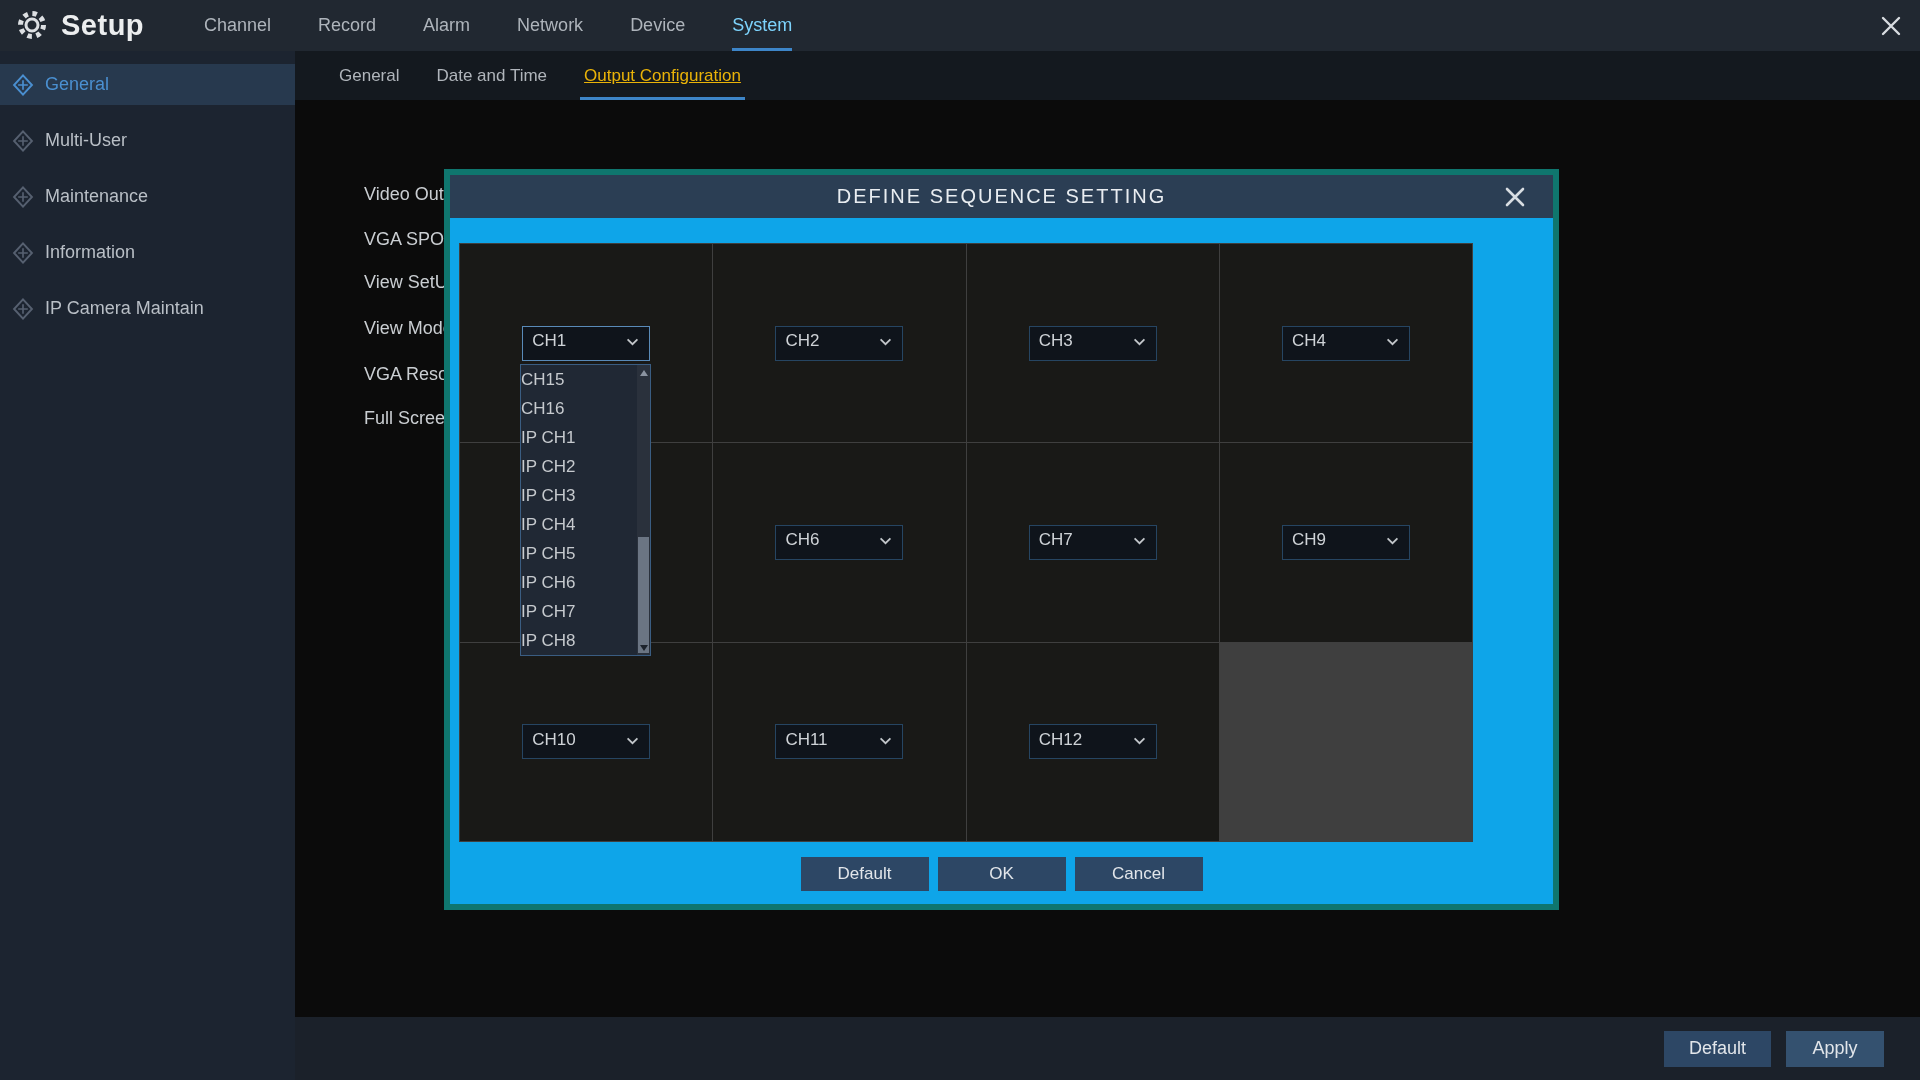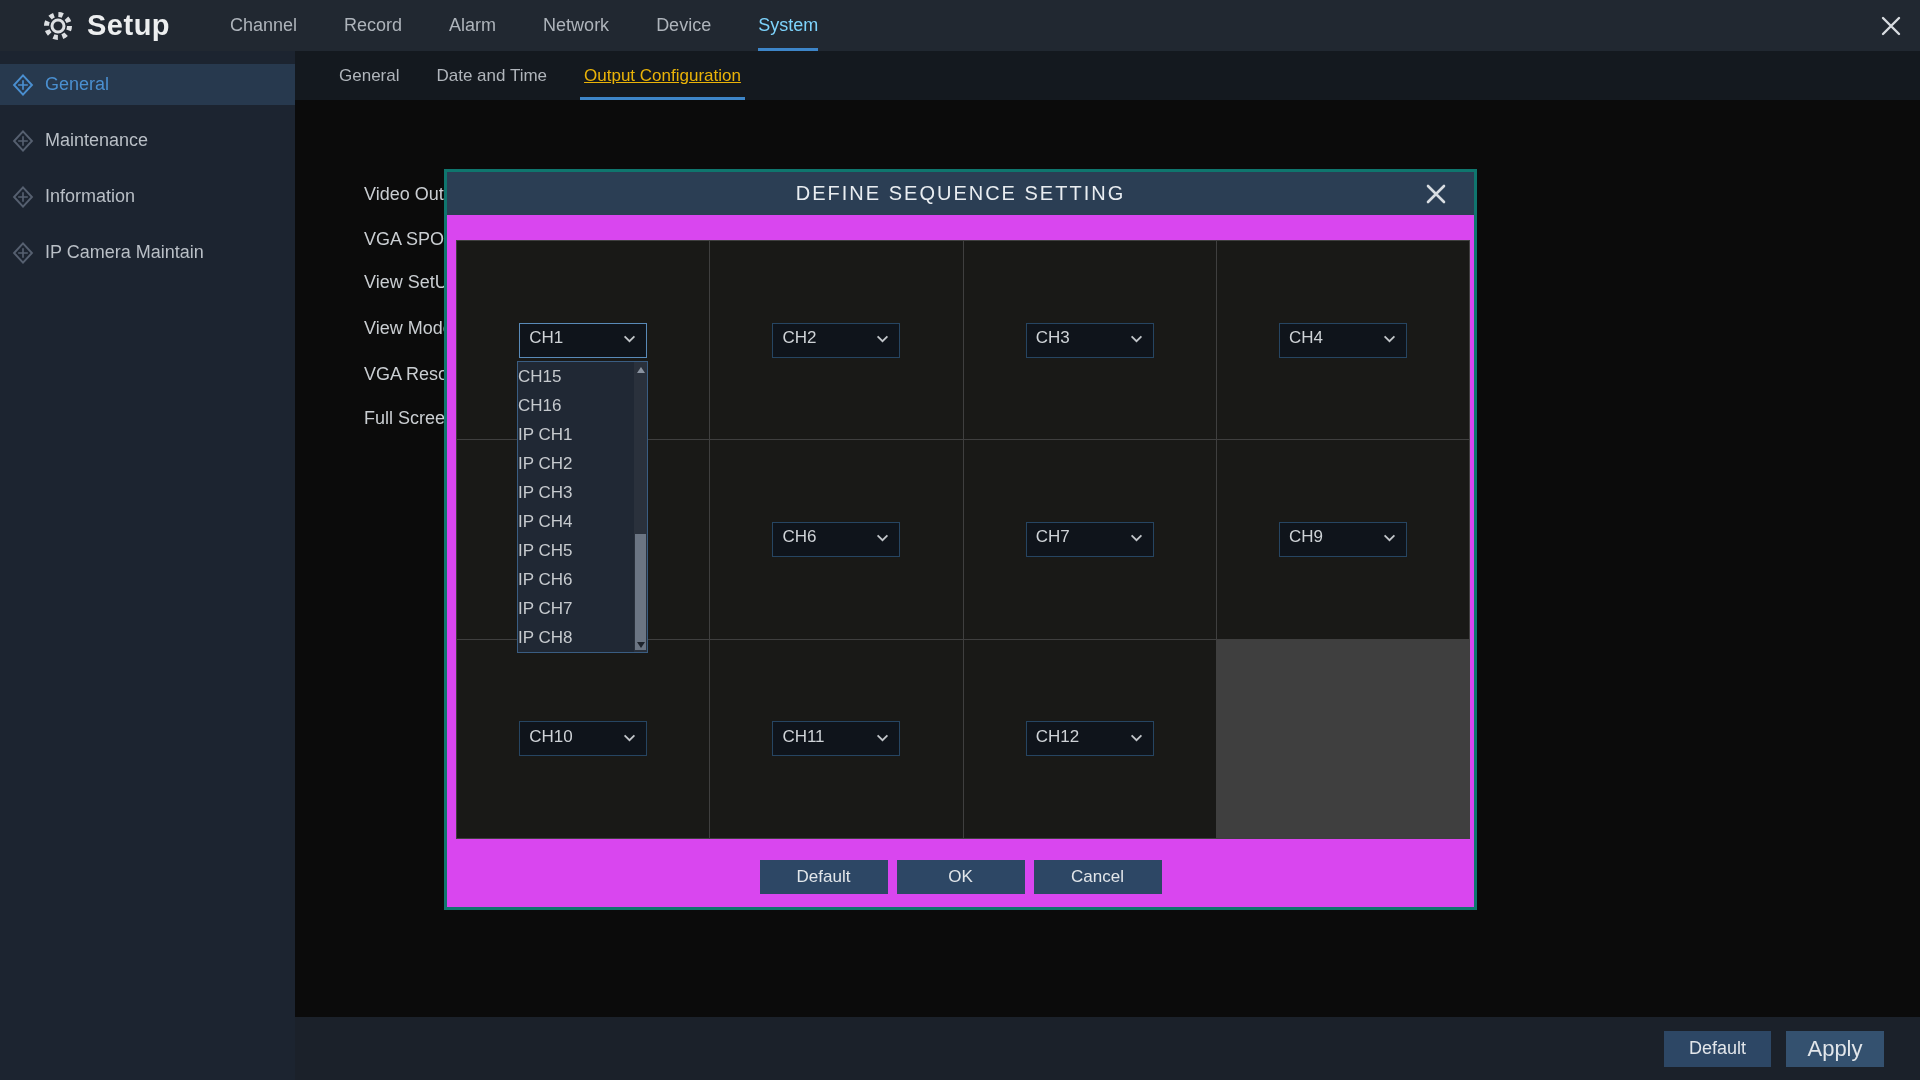--- a/index.html
+++ b/index.html
@@ -4,21 +4,21 @@
 <style>
   * { margin:0; padding:0; box-sizing:border-box; }
   html,body { width:1920px; height:1080px; }
   body {
     position:relative; background:#0c0c0c; overflow:hidden;
     font-family:"Liberation Sans", sans-serif; color:#c9ccd0;
   }
   
   .topbar { position:absolute; left:0; top:0; width:1920px; height:51px;
             background:#212831; display:flex; align-items:center; z-index:3; }
-  .brand { display:flex; align-items:center; gap:13px; padding-left:16px; width:200px;margin-left:26px; }
+  .brand { display:flex; align-items:flex-start; gap:13px; padding-left:16px; width:200px; }
   .brand-title { color:#eceeef; font-size:29px; font-weight:bold; letter-spacing:0.5px; }
   .nav { display:flex; gap:47px; margin-left:4px; height:51px; align-items:stretch; }
   .nav-item { color:#aeb4bb; font-size:18px; display:flex; align-items:center;
               border-bottom:3px solid transparent; padding-top:3px; cursor:default; }
   .nav-item.active { color:#7dd3fc; border-bottom-color:#3d85c8; }
   .win-close { position:absolute; right:16px; top:13px; width:26px; height:26px; }
   
   .sidebar { position:absolute; left:0; top:51px; width:295px; bottom:0;
              background:#1c2430; z-index:2; padding-top:13px; }
   .side-item { height:41px; margin-bottom:15px; display:flex; align-items:center;
@@ -37,24 +37,24 @@
   .select { background:#0b0b0b; border:1px solid #5c5c5c; display:flex; align-items:center;
             justify-content:space-between; padding:0 12px 0 10px; color:#d2d5d8; font-size:17px; }
   .vo-select { position:absolute; left:256px; top:77px; width:372px; height:35px; }
   
   .bottombar { position:absolute; left:295px; right:0; bottom:0; height:63px; background:#1b212a;
                display:flex; align-items:center; justify-content:flex-end; gap:15px;
                padding-right:36px; z-index:2; }
   .btn { background:#2d4765; color:#e2e6ea; font-size:17px; display:flex; align-items:center;
          justify-content:center; cursor:default; }
   .btn.footer-default { width:107px; height:36px; font-size:18px; }
-  .btn.footer-apply   { width:98px;  height:36px; font-size:22px; background:#34516f;text-align:center; }
-  
-  .modal { position:absolute; left:444px; top:169px; width:1033px; height:741px;
-           background:#d946ef; border:3px solid #0f766e; z-index:5; }
+  .btn.footer-apply   { width:98px;  height:36px; font-size:18px; background:#34516f;text-align:center; }
+  
+  .modal { position:absolute; left:444px; top:169px; width:1115px; height:741px;
+           background:#0ea5e9; border:6px solid #0f766e; z-index:5; }
   .modal-header { height:43px; background:#2b3e54; display:flex; align-items:center;
                   justify-content:center; position:relative; }
   .modal-title { color:#e9edf1; font-size:20px; letter-spacing:2px; }
   .modal-close { position:absolute; right:26px; top:10px; width:24px; height:24px; }
   .grid { position:absolute; left:9px; top:68px; width:1014px; height:599px;
           display:grid; grid-template-columns:repeat(4,1fr); grid-template-rows:repeat(3,1fr);
           gap:1px; background:#3f3f3f; border:1px solid #3f3f3f; }
   .cell { background:#191917; display:flex; align-items:center; justify-content:center; }
   .cell-select { width:128px; height:35px; background:#0f141b; border:1px solid #264562;
                  display:flex; align-items:center; justify-content:space-between;
@@ -117,20 +117,29 @@
     </span>
     <span>General</span>
   </div>
   <div class="side-item">
     <span class="dicon">
       <svg width="22" height="22" viewBox="0 0 16 16">
           <path d="M8 1 L14.5 8 L8 15 L1.5 8 Z" fill="none" stroke="#566070" stroke-width="1.4"></path>
           <path d="M8 4.5 L8 11.5 M4.5 8 L11.5 8" stroke="#566070" stroke-width="1.2"></path>
         </svg>
     </span>
+    <span>Multi-User</span>
+  </div>
+  <div class="side-item">
+    <span class="dicon">
+      <svg width="22" height="22" viewBox="0 0 16 16">
+          <path d="M8 1 L14.5 8 L8 15 L1.5 8 Z" fill="none" stroke="#566070" stroke-width="1.4"></path>
+          <path d="M8 4.5 L8 11.5 M4.5 8 L11.5 8" stroke="#566070" stroke-width="1.2"></path>
+        </svg>
+    </span>
     <span>Maintenance</span>
   </div>
   <div class="side-item">
     <span class="dicon">
       <svg width="22" height="22" viewBox="0 0 16 16">
           <path d="M8 1 L14.5 8 L8 15 L1.5 8 Z" fill="none" stroke="#566070" stroke-width="1.4"></path>
           <path d="M8 4.5 L8 11.5 M4.5 8 L11.5 8" stroke="#566070" stroke-width="1.2"></path>
         </svg>
     </span>
     <span>Information</span>

